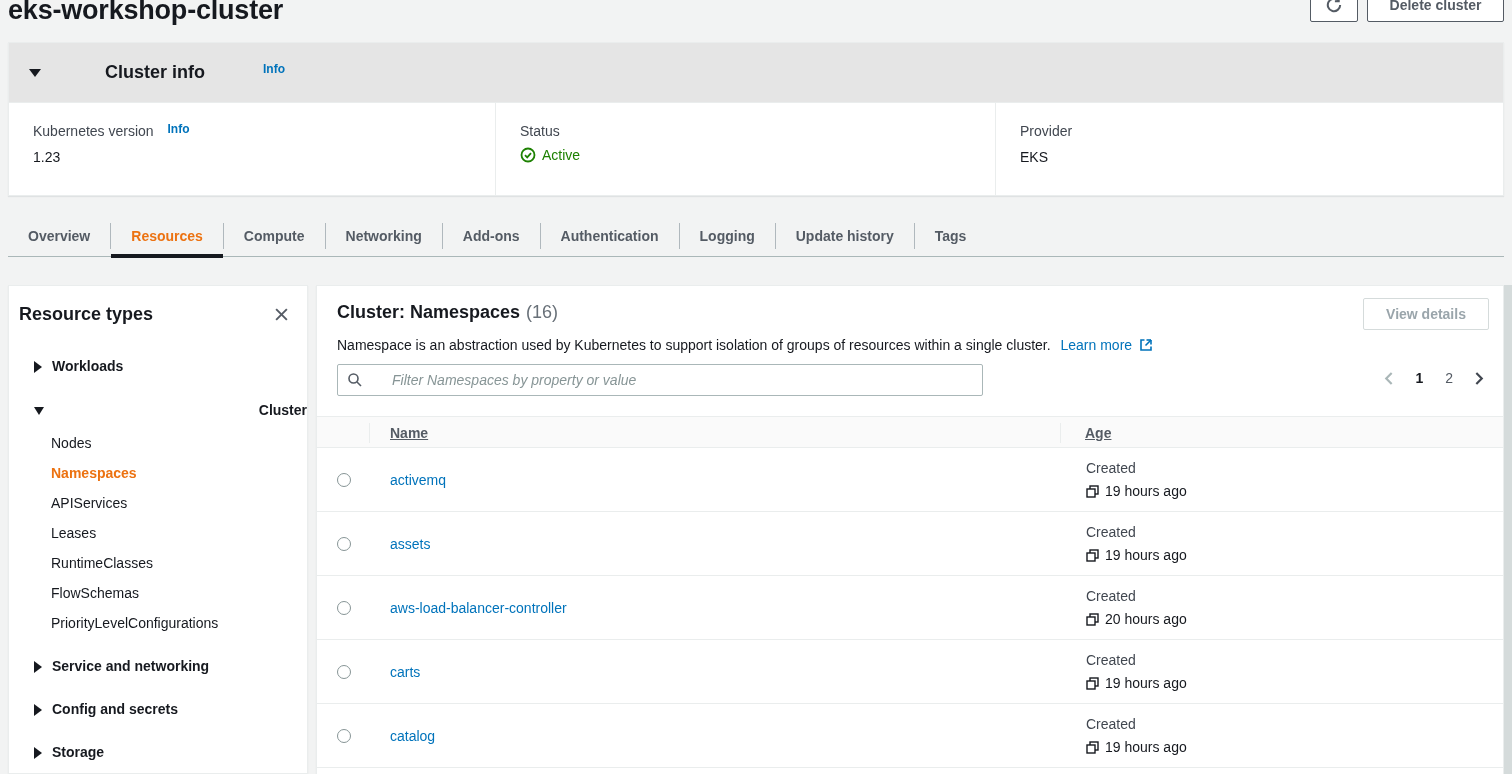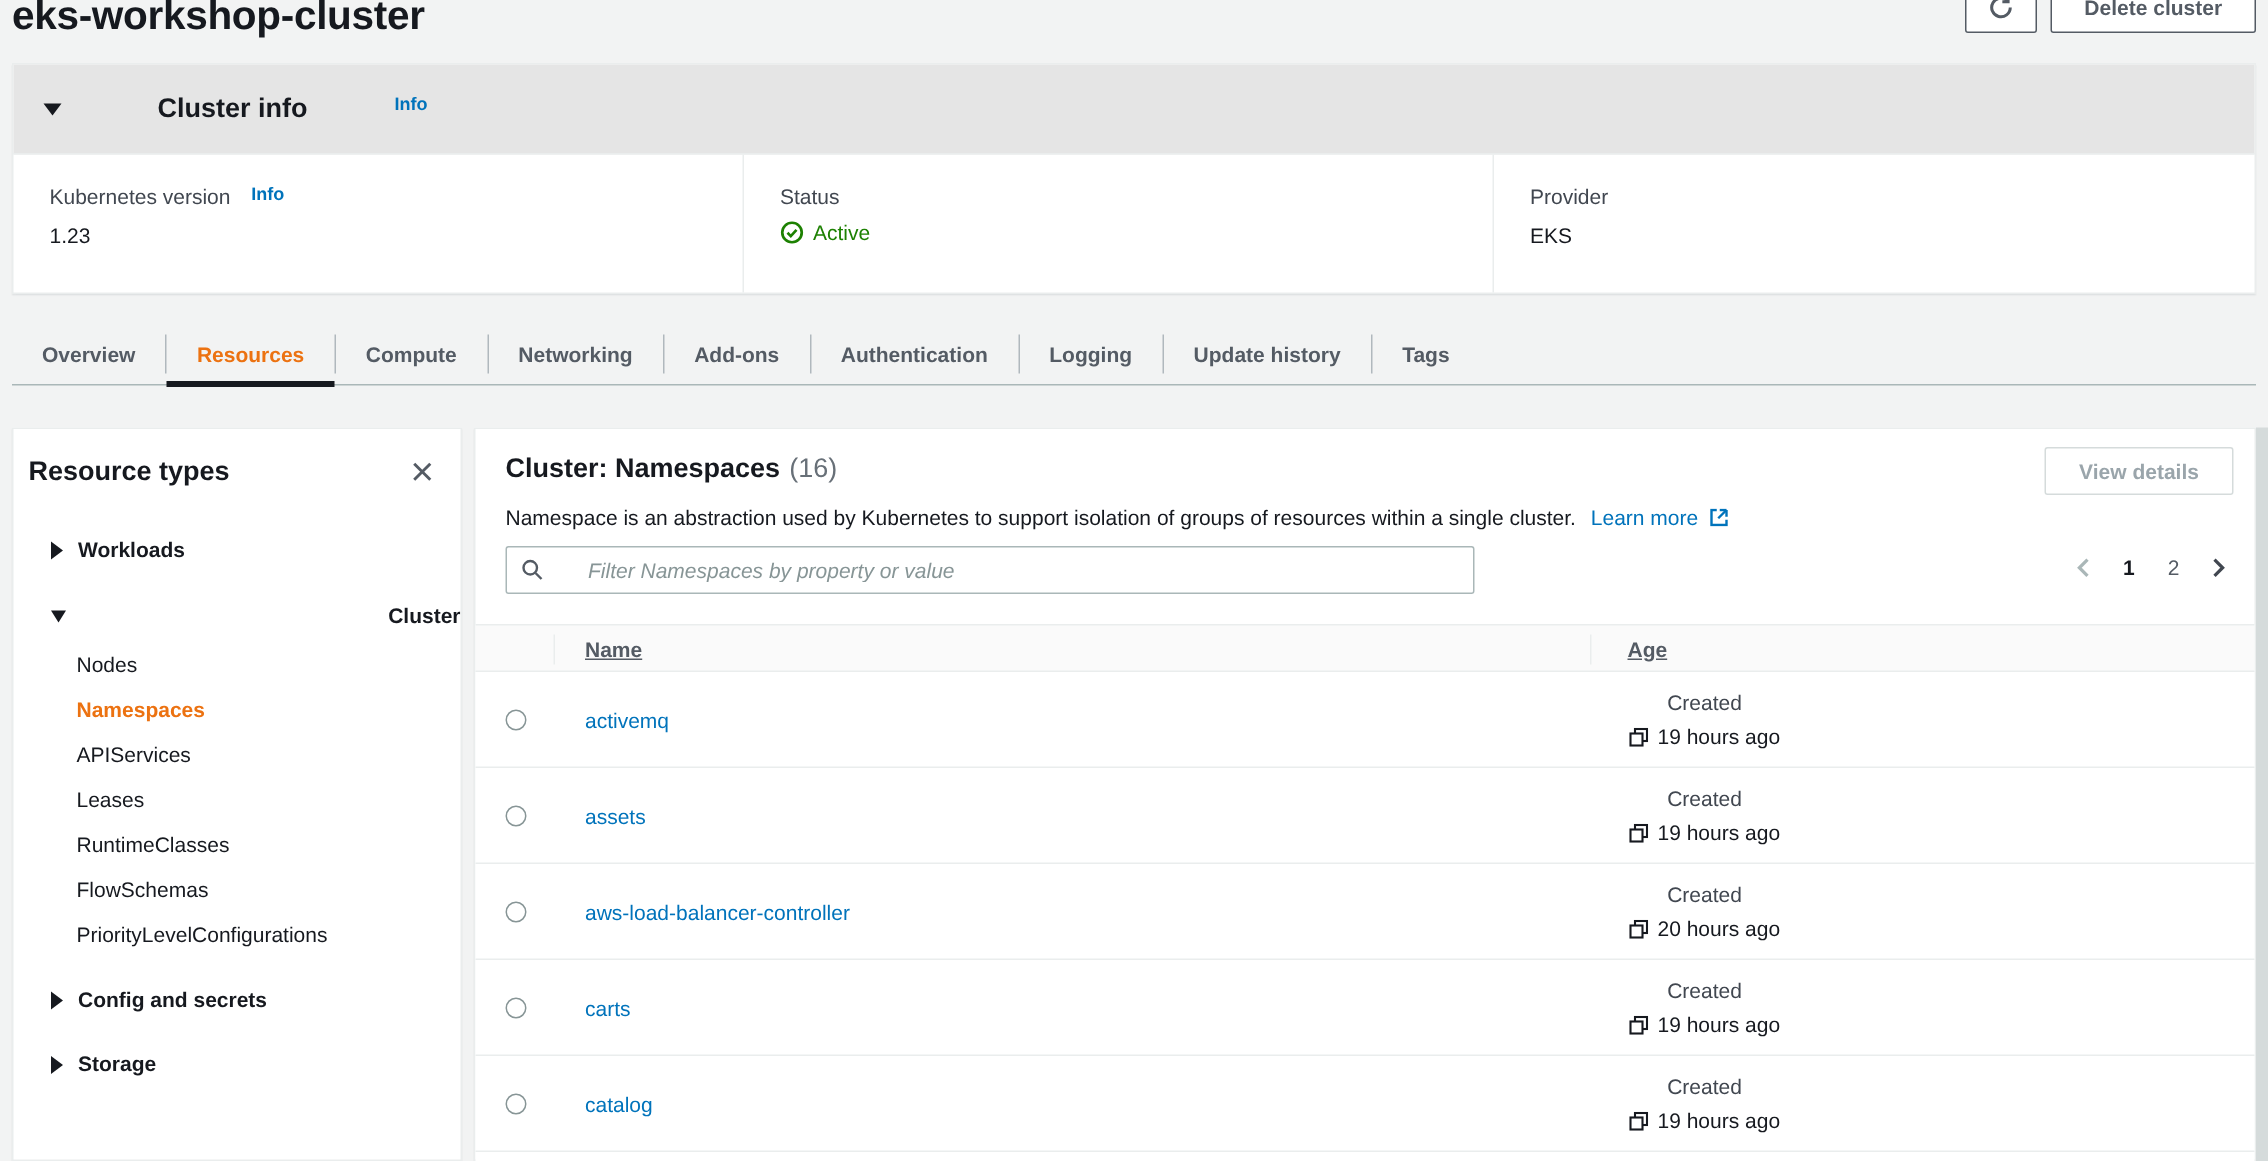--- a/index.html
+++ b/index.html
@@ -81,21 +81,21 @@
   .page-chevron.disabled { cursor:default; }
 
   .table-header { position:absolute; left:0; top:130px; width:100%; height:32px;
     background:#fafafa; border-top:1px solid #eaeded; border-bottom:1px solid #eaeded; }
   .th-label { position:absolute; top:8px; font-weight:700; color:#545b64;text-decoration:underline; }
   .th-name { left:73px; }
   .th-age { left:768px; }
   .th-sep { position:absolute; top:6px; width:1px; height:20px; background:#eaeded; }
   .th-sep.s1 { left:52px; } .th-sep.s2 { left:743px; }
 
-  .rows { position:absolute; left:0; top:162px; width:100%;text-align:center; }
+  .rows { position:absolute; left:0; top:162px; width:100%; }
   .row { position:relative; height:64px; border-bottom:1px solid #eaeded; background:#fff; }
   .row.partial { height:7px; border-bottom:none; }
   .radio { position:absolute; left:20px; top:25px; width:14px; height:14px; border:1px solid #879596;
     border-radius:50%; background:#fff; cursor:pointer; }
   .ns-link { position:absolute; left:73px; top:24px; color:#0073bb; cursor:pointer; text-decoration:none; }
   .age-cell { position:absolute; left:769px; top:12px; }
   .age-created { color:#414750; }
   .age-line2 { margin-top:7px; display:flex; align-items:center; gap:6px; color:#16191f; }
   .copy-icon { display:flex; cursor:pointer; }
 
@@ -195,20 +195,24 @@
     <div class="sb-item mt16">Nodes</div>
     <div class="sb-item selected">Namespaces</div>
     <div class="sb-item">APIServices</div>
     <div class="sb-item">Leases</div>
     <div class="sb-item">RuntimeClasses</div>
     <div class="sb-item">FlowSchemas</div>
     <div class="sb-item">PriorityLevelConfigurations</div>
 
     <div class="sb-group mt26">
       <span class="tri-right"></span>
+      <span>Service and networking</span>
+    </div>
+    <div class="sb-group mt26">
+      <span class="tri-right"></span>
       <span>Config and secrets</span>
     </div>
     <div class="sb-group mt26">
       <span class="tri-right"></span>
       <span>Storage</span>
     </div>
   </div>
 
   <div class="main-panel">
     <div class="mp-heading">

